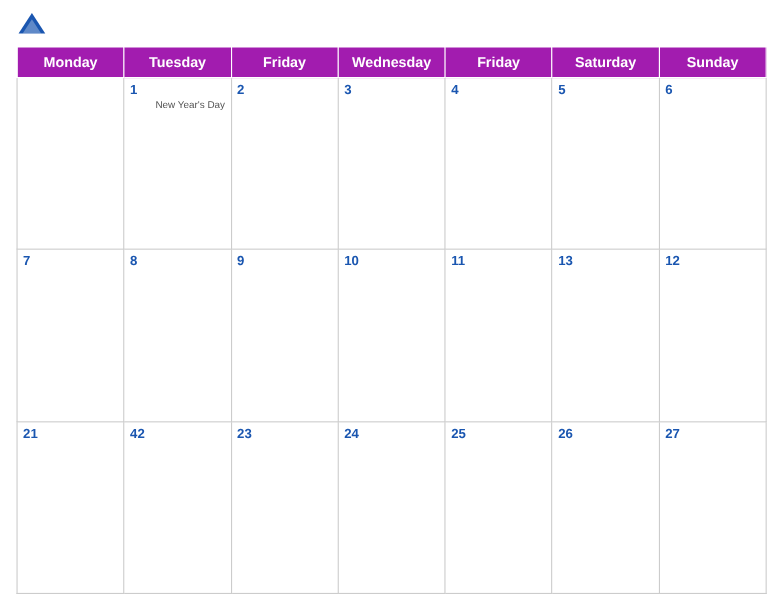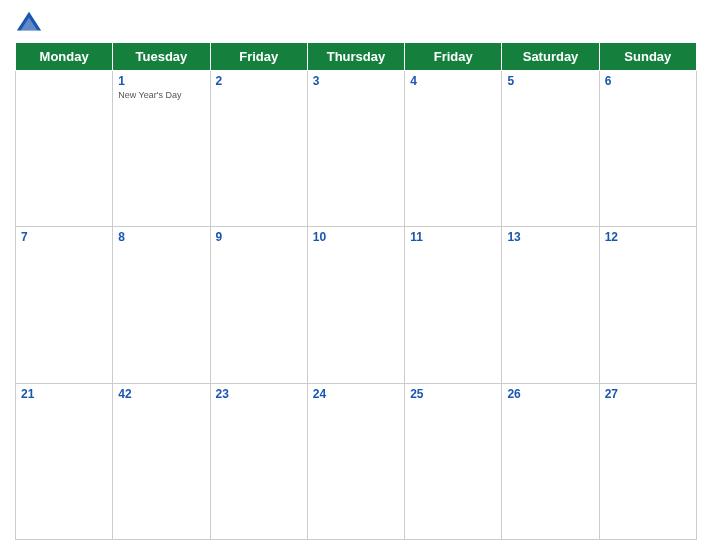--- a/index.html
+++ b/index.html
@@ -66,21 +66,21 @@
       text-align: right;
     }
 
     .calendar {
       width: 100%;
       border-collapse: collapse;
       flex: 1;
     }
 
     .calendar th {
-      background-color: #15803d;
+      background-color: #a21caf;
       color: #fff;
       font-size: 13px;
       font-weight: bold;
       padding: 6px 4px;
       border: 1px solid #fff;
       text-align: center;
     }
 
     .calendar td {
       border: 1px solid #ccc;
@@ -95,20 +95,21 @@
       font-weight: bold;
       color: #1a56b0;
       display: block;
     }
 
     .holiday {
       font-size: 9px;
       color: #555;
       display: block;
       margin-top: 2px;
+      text-align: right;
     }
 
     .empty {
       background: #fff;
     }
 
     .last-row td {
       height: 62px;
     }
   </style>
@@ -129,21 +130,21 @@
   <h1 class="title"></h1>
   <span class="country"></span>
 </div>
 
 <table class="calendar">
   <thead>
     <tr>
     <th>Monday</th>
         <th>Tuesday</th>
         <th>Friday</th>
-        <th>Thursday</th>
+        <th>Wednesday</th>
         <th>Friday</th>
         <th>Saturday</th>
         <th>Sunday</th>
       </tr>
   </thead>
   <tbody id="calendar-body">
   <tr>
         <td class="empty"></td>
         <td>
           <span class="day-num">1</span>

